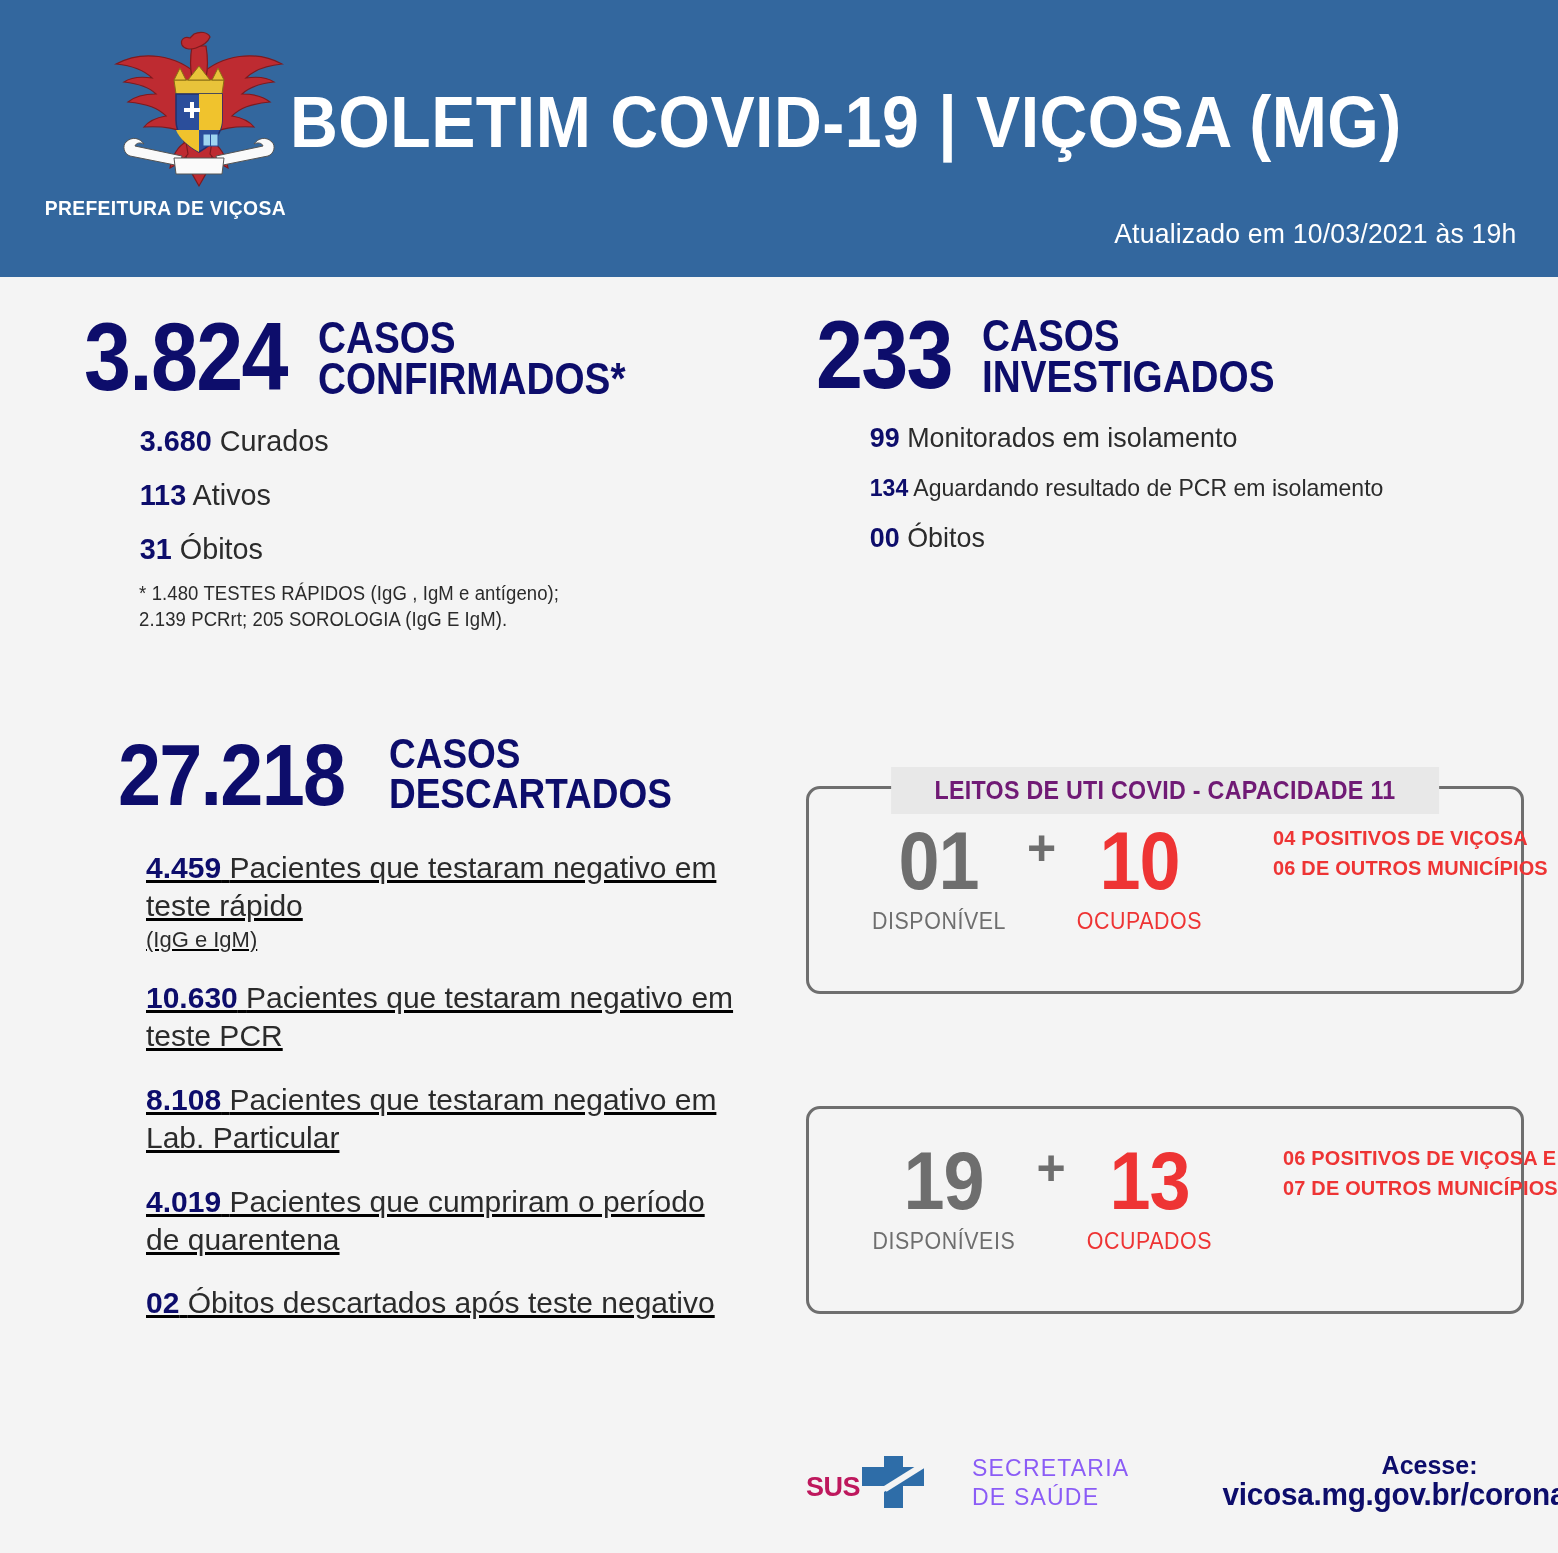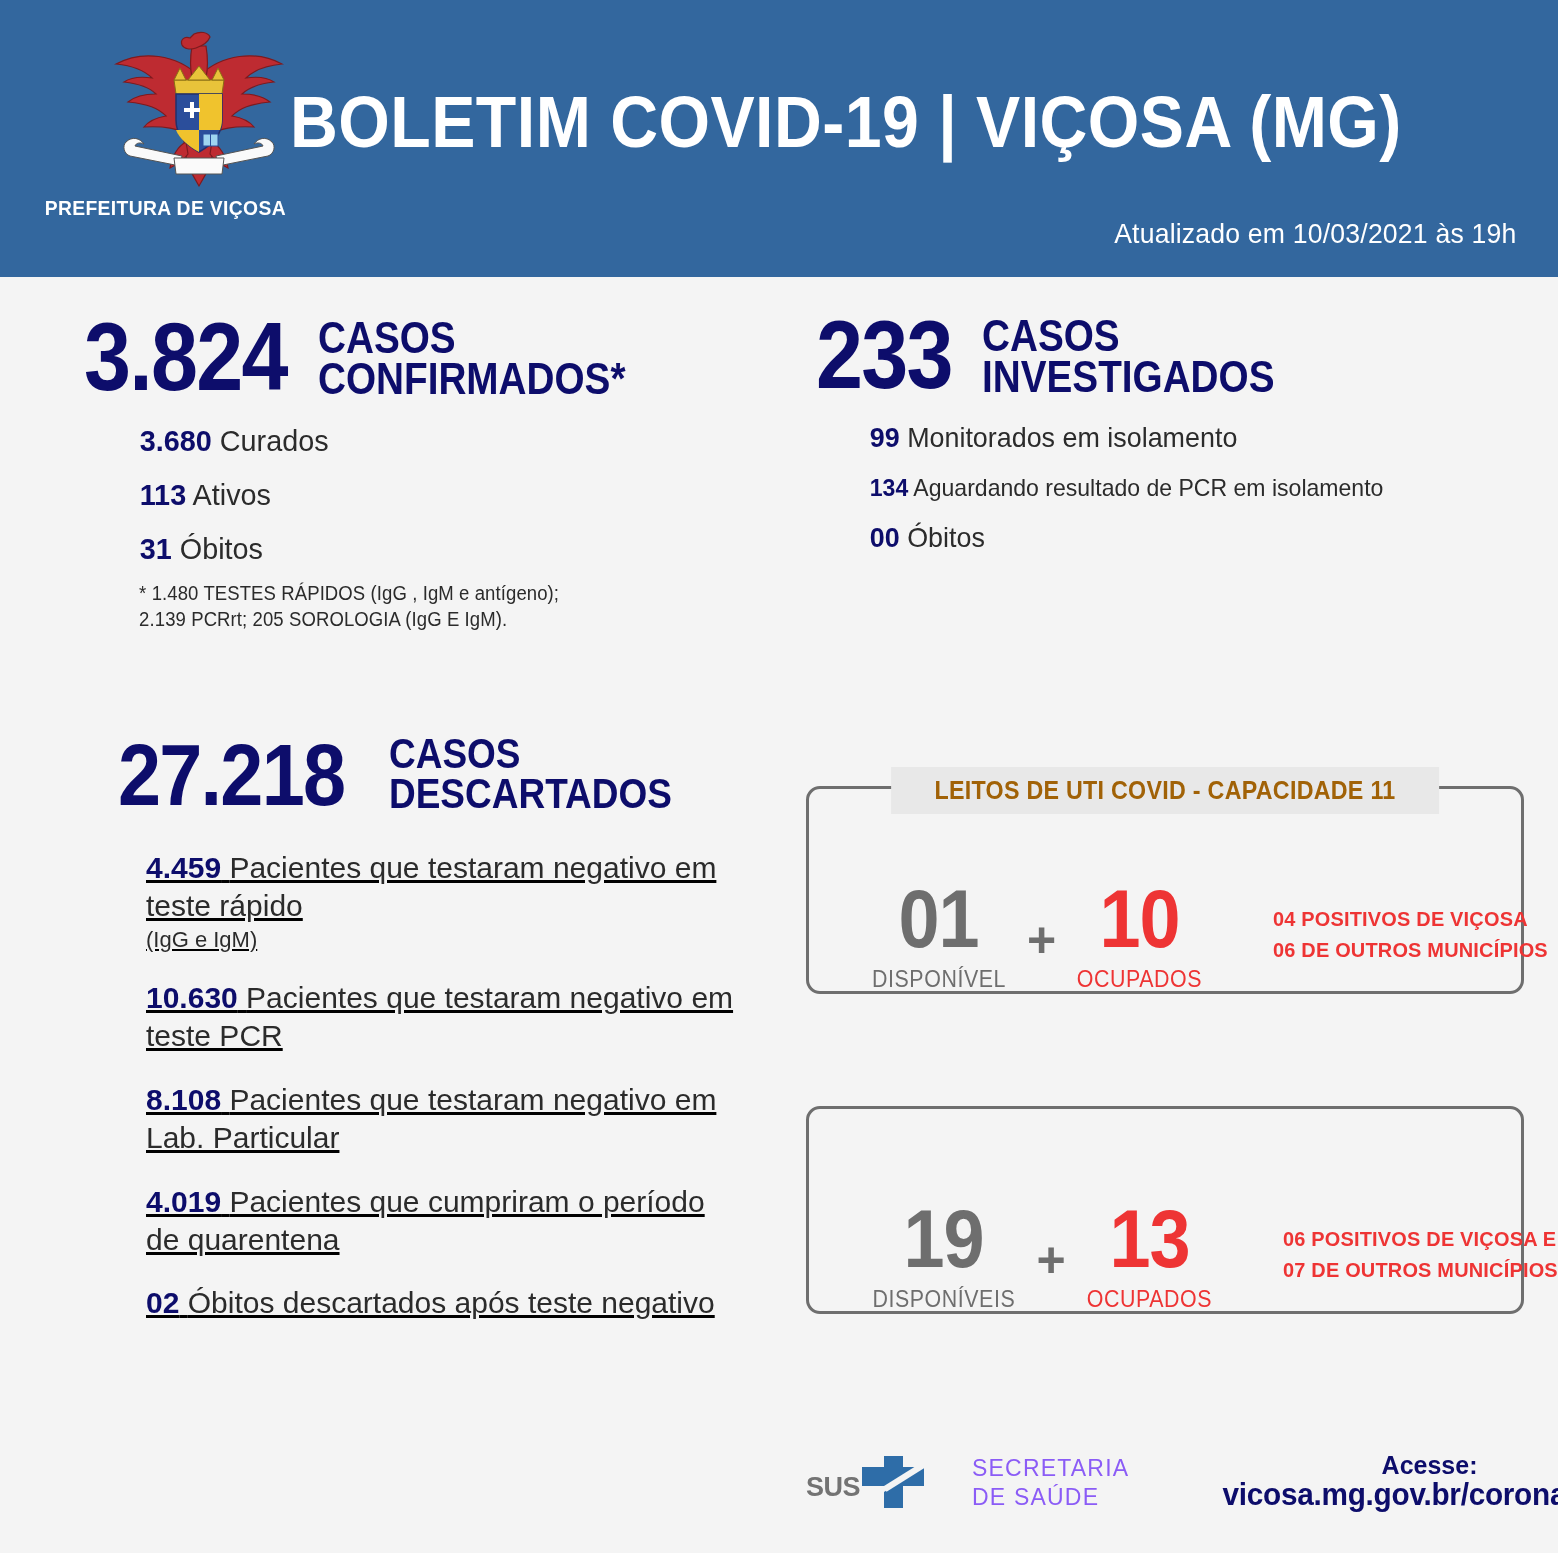--- a/index.html
+++ b/index.html
@@ -155,33 +155,33 @@
     border: 3px solid #6e6e6e;
     border-radius: 14px;
     background: transparent;
   }
   .bed-title {
     position: absolute;
     top: -22px;
     left: 50%;
     transform: translateX(-50%);
     background: #e8e8e8;
-    color: #a16207;
+    color: #701a75;
     font-size: 25px;
     font-weight: bold;
     letter-spacing: 0.3px;
     padding: 9px 26px 9px 26px;
     white-space: nowrap;
     font-family: "Liberation Sans Narrow", "Liberation Sans", sans-serif;
   }
   .bed-title span { display: inline-block; transform: scaleX(0.93); }
 
   .bed-body {
     display: flex;
-    align-items: flex-end;
+    align-items: flex-start;
     height: 100%;
     padding: 34px 0 0 58px;
   }
   .bed-col {
     display: flex;
     flex-direction: column;
     align-items: center;
     line-height: 1;
   }
   .bed-num {
@@ -234,21 +234,21 @@
     width: 740px; height: 92px;
     display: flex;
     align-items: flex-start;
   }
   .sus-logo {
     display: flex;
     align-items: center;
     margin-top: 4px;
   }
   .sus-word {
-    color: #737373;
+    color: #be185d;
     font-size: 27px;
     font-weight: bold;
     letter-spacing: -0.5px;
     margin-right: 2px;
     font-family: "Liberation Sans", sans-serif;
   }
   .divider {
     width: 2px;
     height: 58px;
     background: #555555;

